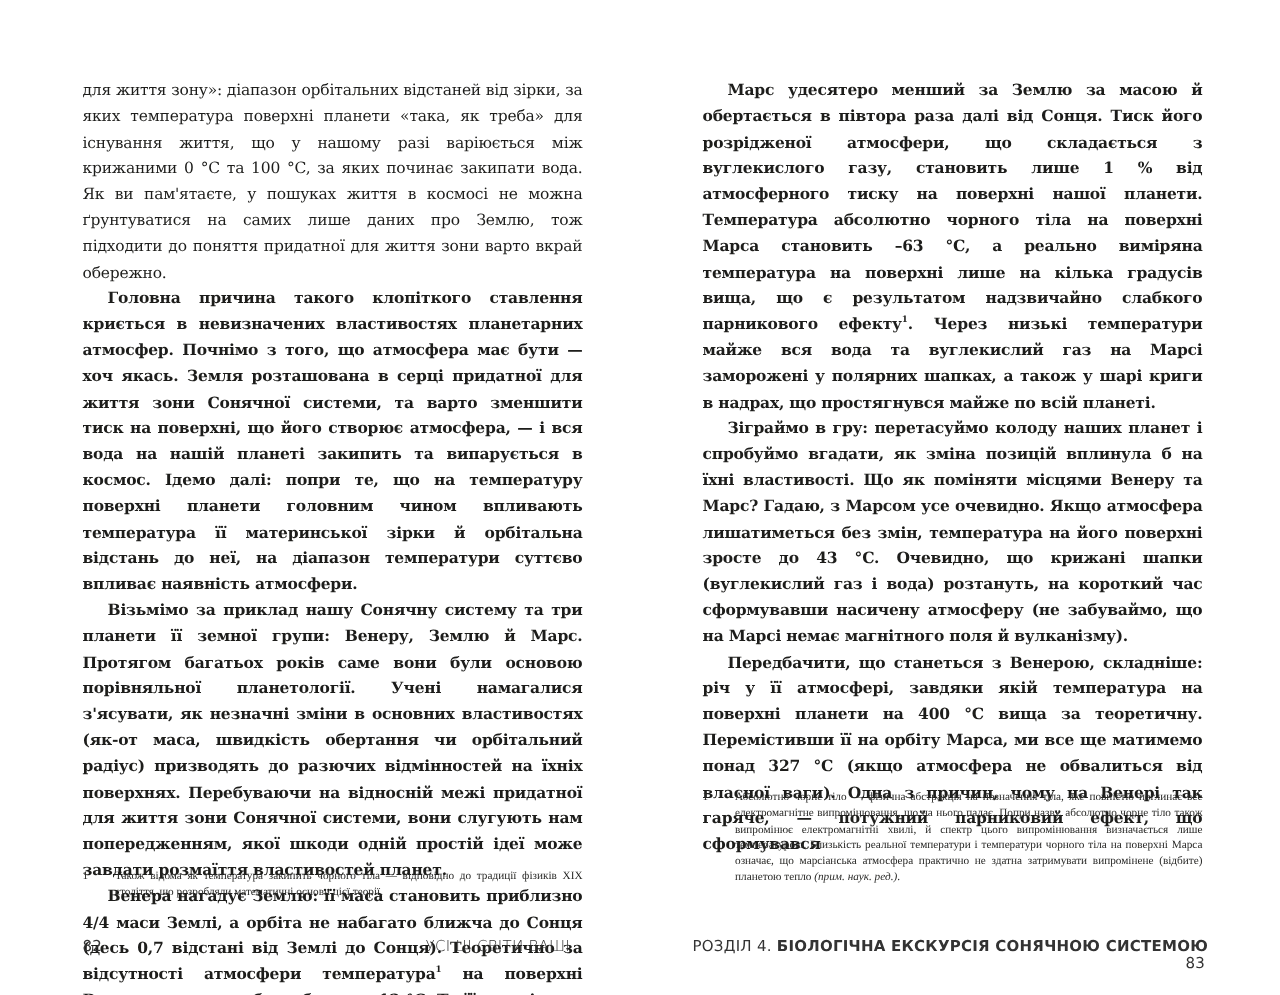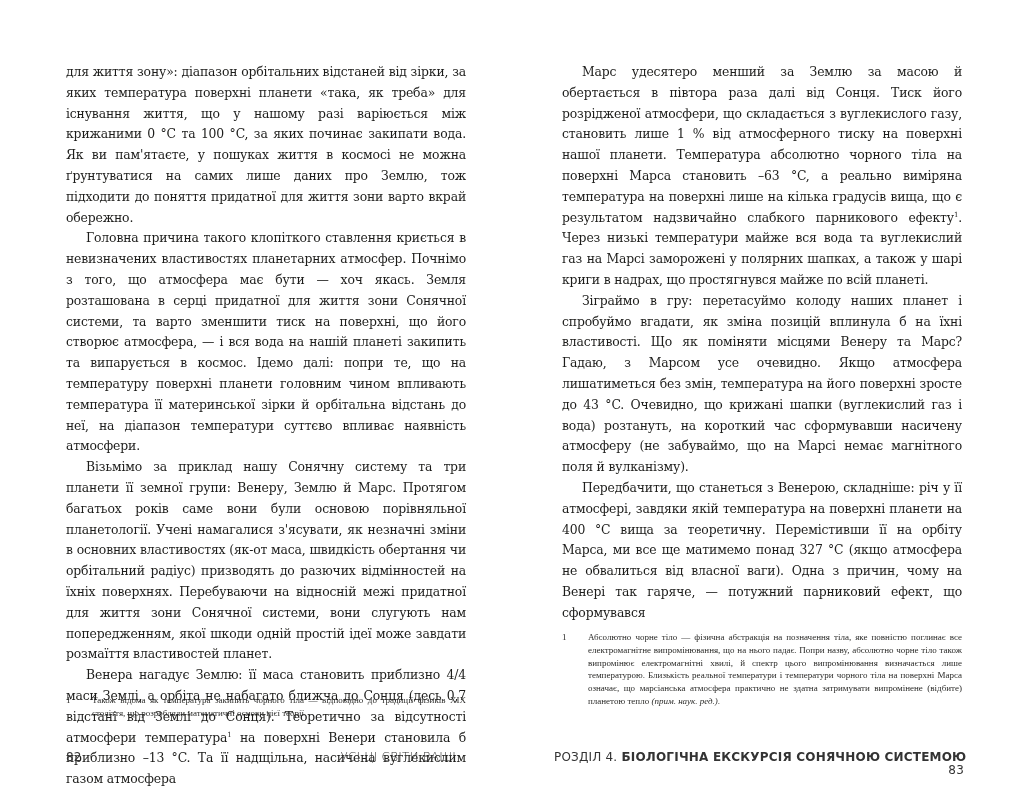--- a/index.html
+++ b/index.html
@@ -6,21 +6,21 @@
   body { width:1024px; height:796px; background:#ffffff; position:relative; overflow:hidden;
          font-family:"DejaVu Serif", serif; color:#1d1d1b; }
   .page { position:absolute; top:0; height:720px; }
   .page.left { left:0; width:512px; }
   .page.right { left:512px; width:512px; }
   .body-text { position:absolute; top:62px; width:400px; font-size:12.4px; line-height:20.8px;
                text-align:justify; font-family:"DejaVu Serif", serif; letter-spacing:-0.15px; }
   .page.left .body-text { left:66px; }
   .page.right .body-text { left:50px; }
   .body-text p { margin:0; text-indent:0; }
-  .body-text p.indent { text-indent:20px; }
+  .body-text p.indent { text-indent:20px;font-weight:bold; }
   sup { font-size:7px; line-height:0; vertical-align:super; }
   .footnote { position:absolute; width:400px; font-size:9px; line-height:12.8px; text-align:justify;
               font-family:"Liberation Serif", serif; color:#2a2a28; }
   .page.left .footnote { left:66px; top:694px; }
   .page.right .footnote { left:50px; top:631px; }
   .footnote .fn-num { position:absolute; left:0; top:0; }
   .footnote .fn-text { margin-left:26px; display:block; }
   .footnote em { font-style:italic; }
   .folio { position:absolute; top:750px; font-family:"DejaVu Sans", sans-serif; font-size:12px;
            color:#333; letter-spacing:0.2px; }

